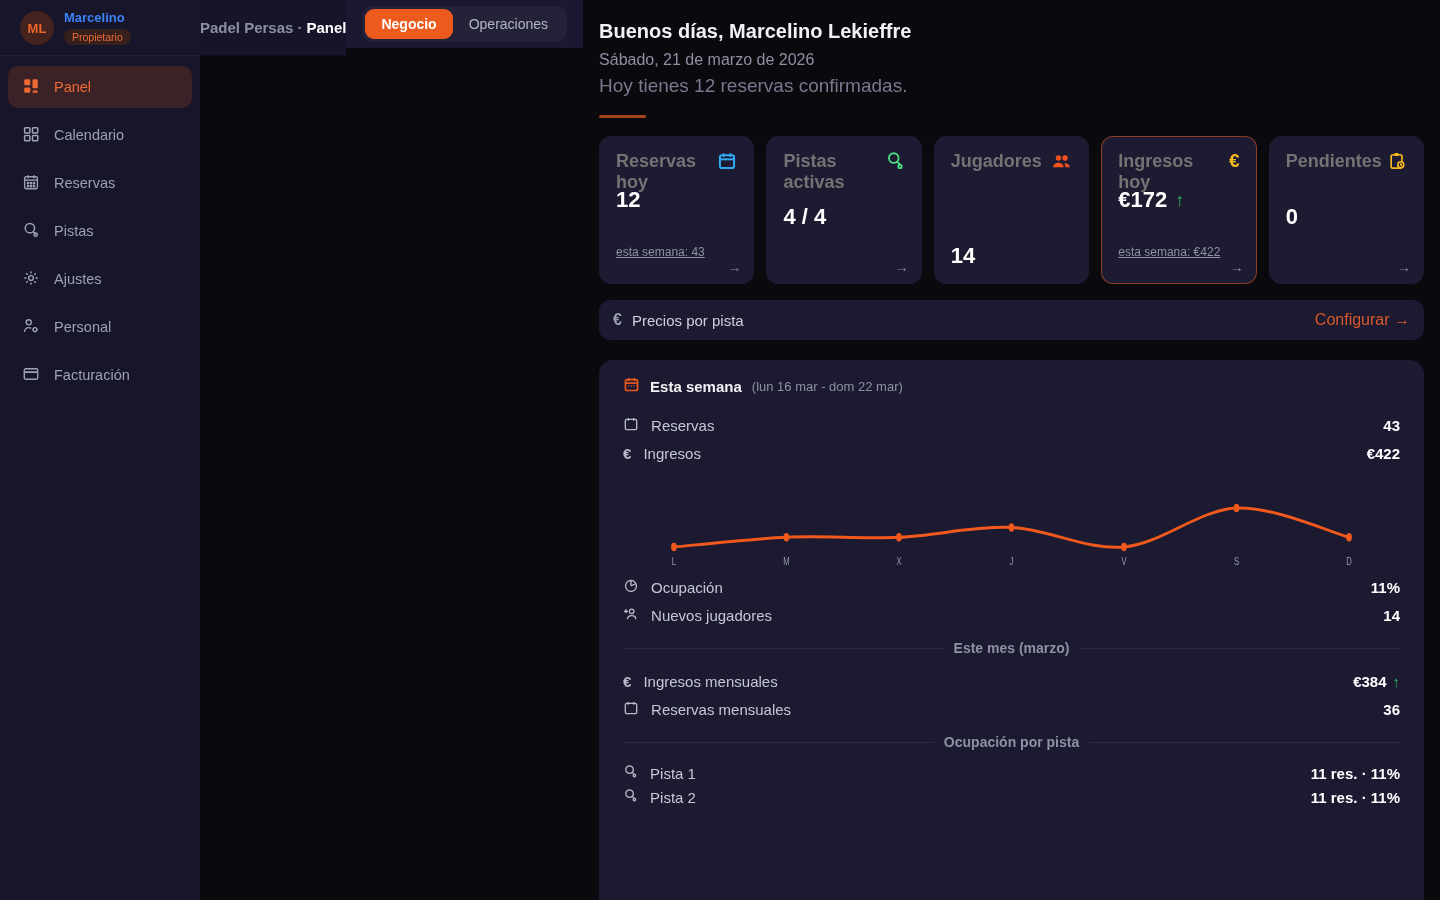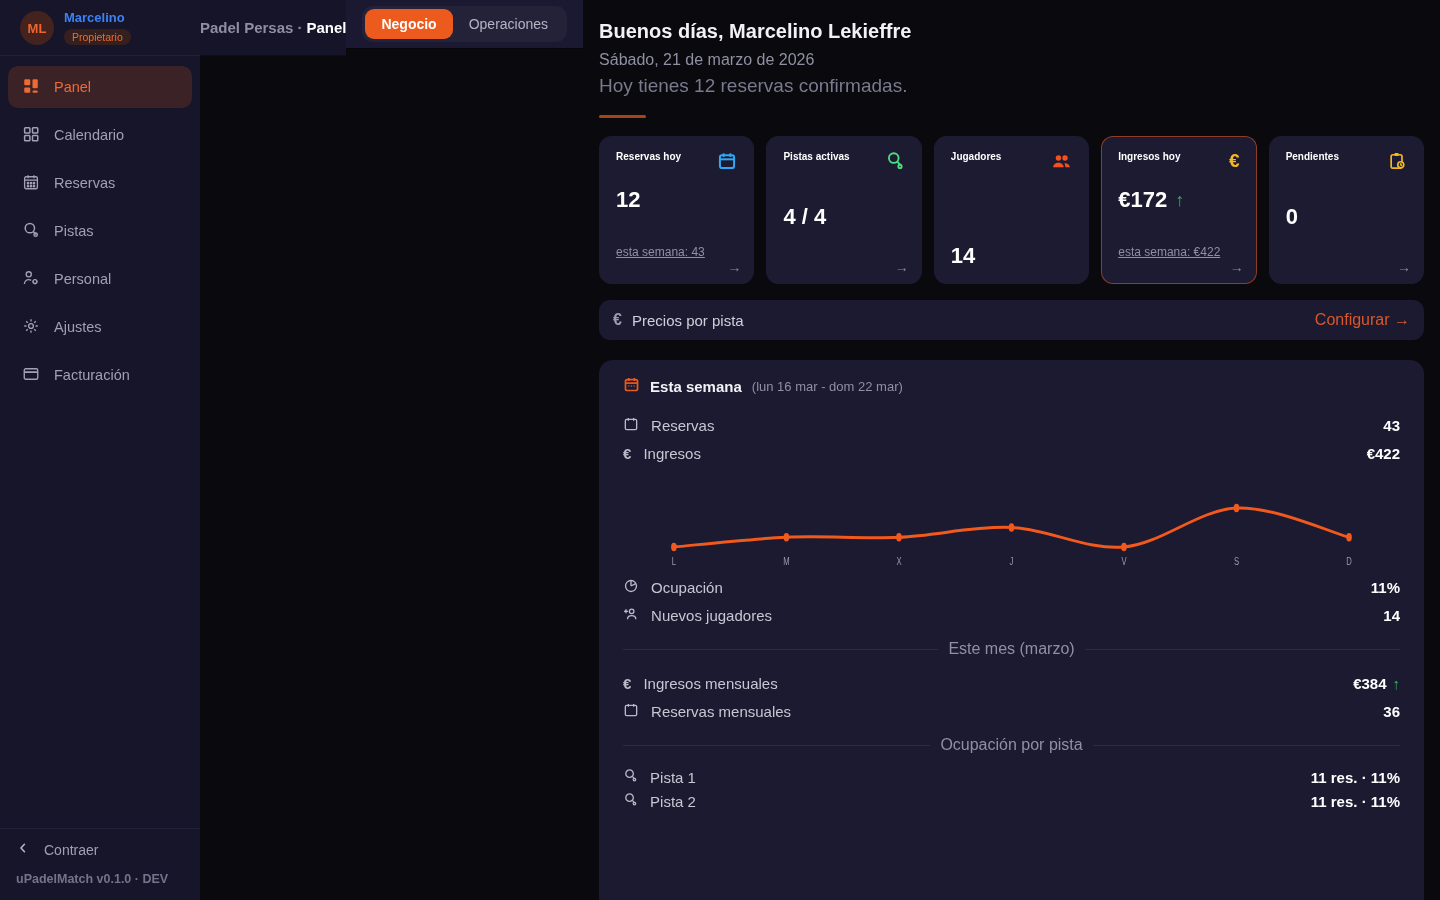--- a/index.html
+++ b/index.html
@@ -46,21 +46,21 @@
   .greet-date { font-size:16px; color:#8f90a2; margin-top:8px; }
   .greet-note { font-size:19px; color:#797a8d; margin-top:6px; }
   .greet-bar { width:47px; height:3px; border-radius:2px; background:#a8441c; margin-top:18px; }
 
   
   .cards { display:flex; gap:12px; margin-top:18px; }
   .card { flex:1; height:148px; background:#1c1b31; border-radius:12px; position:relative;
     padding:14px 16px; border:1px solid #1c1b31; }
   .card.highlight { border:1px solid rgba(237,90,29,.55); }
   .card-top { display:flex; justify-content:space-between; align-items:flex-start; }
-  .card-label { font-size:10px; font-weight:bold; color:#ffffff; }
+  .card-label { font-size:18px; font-weight:bold; color:#737373; }
   .card-value { position:absolute; left:16px; font-size:22px; font-weight:bold; color:#fff;
     display:flex; align-items:center; gap:8px; }
   .v-top { top:50px; }
   .v-mid { top:67px; }
   .v-bottom { bottom:14px; }
   .trend-up { color:#2eb85c; font-size:18px; font-weight:bold; }
   .card-sub { position:absolute; left:16px; top:108px; font-size:12px; color:#8f90a2;text-decoration:underline; }
   .card-arrow { position:absolute; right:12px; bottom:8px; color:#8b8c9c; font-size:14px; cursor:pointer; }
 
   
@@ -77,21 +77,21 @@
   .week-range { font-size:13px; color:#8f90a2; }
   .stat-row { display:flex; align-items:center; height:28px; }
   .stat-row .row-label { display:flex; align-items:center; gap:12px; color:#c6c7d2; font-size:15px; }
   .stat-row .row-value { margin-left:auto; font-weight:bold; font-size:15px; color:#fff;
     display:flex; align-items:center; gap:6px; }
   .court-row { height:24px; }
   .chart-wrap { margin:14px 0 4px; }
   .chart-wrap svg { display:block; width:100%; height:88px; }
   .divider { display:flex; align-items:center; gap:10px; margin:11px 0; }
   .divider::before,.divider::after { content:""; flex:1; height:1px; background:#2b2b44; }
-  .divider span { color:#8f90a2; font-size:16px; font-weight:normal; }
+  .divider span { color:#8f90a2; font-size:14px; font-weight:bold; }
 
   .icon-gray { color:#a0a1b4; }
   .icon-row { color:#b9bac6; }
 </style>
 </head>
 <body>
 
 <div class="app">
 
   <aside class="sidebar">
@@ -145,58 +145,48 @@
           <svg width="18" height="18" viewBox="0 0 24 24" fill="none" stroke="currentColor" stroke-width="2">
             <circle cx="10.5" cy="9.5" r="6.2"></circle>
               <line x1="15" y1="14" x2="19" y2="18"></line>
             <circle cx="18.2" cy="18.2" r="2.2"></circle>
           </svg></span>
         <span>Pistas</span>
       </div>
       <div class="nav-item">
         <span class="icon-gray">
           <svg width="18" height="18" viewBox="0 0 24 24" fill="none" stroke="currentColor" stroke-width="1.8">
+            <circle cx="12" cy="12" r="3.2"></circle>
+            <path d="M12 3v3M12 18v3M3 12h3M18 12h3M5.6 5.6l2.1 2.1M16.3 16.3l2.1 2.1M18.4 5.6l-2.1 2.1M7.7 16.3l-2.1 2.1"></path>
+          </svg></span>
+        <span>Ajustes</span>
+      </div>
+      <div class="nav-item">
+        <span class="icon-gray">
+          <svg width="18" height="18" viewBox="0 0 24 24" fill="none" stroke="currentColor" stroke-width="1.8">
             <circle cx="9" cy="7" r="3.4"></circle>
               <path d="M3.2 20c0-3.4 2.6-5.8 5.8-5.8 1.2 0 2.3.3 3.2.9"></path>
             <circle cx="17.3" cy="16.8" r="2.6"></circle>
             <line x1="17.3" y1="13.2" x2="17.3" y2="14.2"></line>
               <line x1="17.3" y1="19.4" x2="17.3" y2="20.4"></line>
             <line x1="13.9" y1="16.8" x2="14.9" y2="16.8"></line>
               <line x1="19.7" y1="16.8" x2="20.7" y2="16.8"></line>
           </svg></span>
         <span>Personal</span>
       </div>
       <div class="nav-item">
         <span class="icon-gray">
           <svg width="18" height="18" viewBox="0 0 24 24" fill="none" stroke="currentColor" stroke-width="1.8">
-            <circle cx="12" cy="12" r="3.2"></circle>
-            <path d="M12 3v3M12 18v3M3 12h3M18 12h3M5.6 5.6l2.1 2.1M16.3 16.3l2.1 2.1M18.4 5.6l-2.1 2.1M7.7 16.3l-2.1 2.1"></path>
-          </svg></span>
-        <span>Ajustes</span>
-      </div>
-      <div class="nav-item">
-        <span class="icon-gray">
-          <svg width="18" height="18" viewBox="0 0 24 24" fill="none" stroke="currentColor" stroke-width="1.8">
             <rect x="3" y="5" width="18" height="14" rx="2"></rect>
               <line x1="3" y1="9.5" x2="21" y2="9.5" stroke-width="2.4"></line>
           </svg></span>
         <span>Facturación</span>
       </div>
     </nav>
 
-    <div class="sidebar-bottom">
-      <div class="collapse">
-        <span>
-          <svg width="14" height="14" viewBox="0 0 24 24" fill="none" stroke="#b9bac6" stroke-width="2.6" stroke-linecap="round" stroke-linejoin="round">
-            <polyline points="14.5 5.5 8.5 12 14.5 18.5"></polyline>
-          </svg></span>
-        <span>Contraer</span>
-      </div>
-      <div class="version">uPadelMatch  v0.1.0 · DEV</div>
-    </div>
   </aside>
 
   <div class="main">
 
     <header class="topbar">
       <div class="topbar-title">
         <span class="club">Padel Persas</span><span class="dot">·</span><span>Panel</span>
       </div>
     </header>
 

